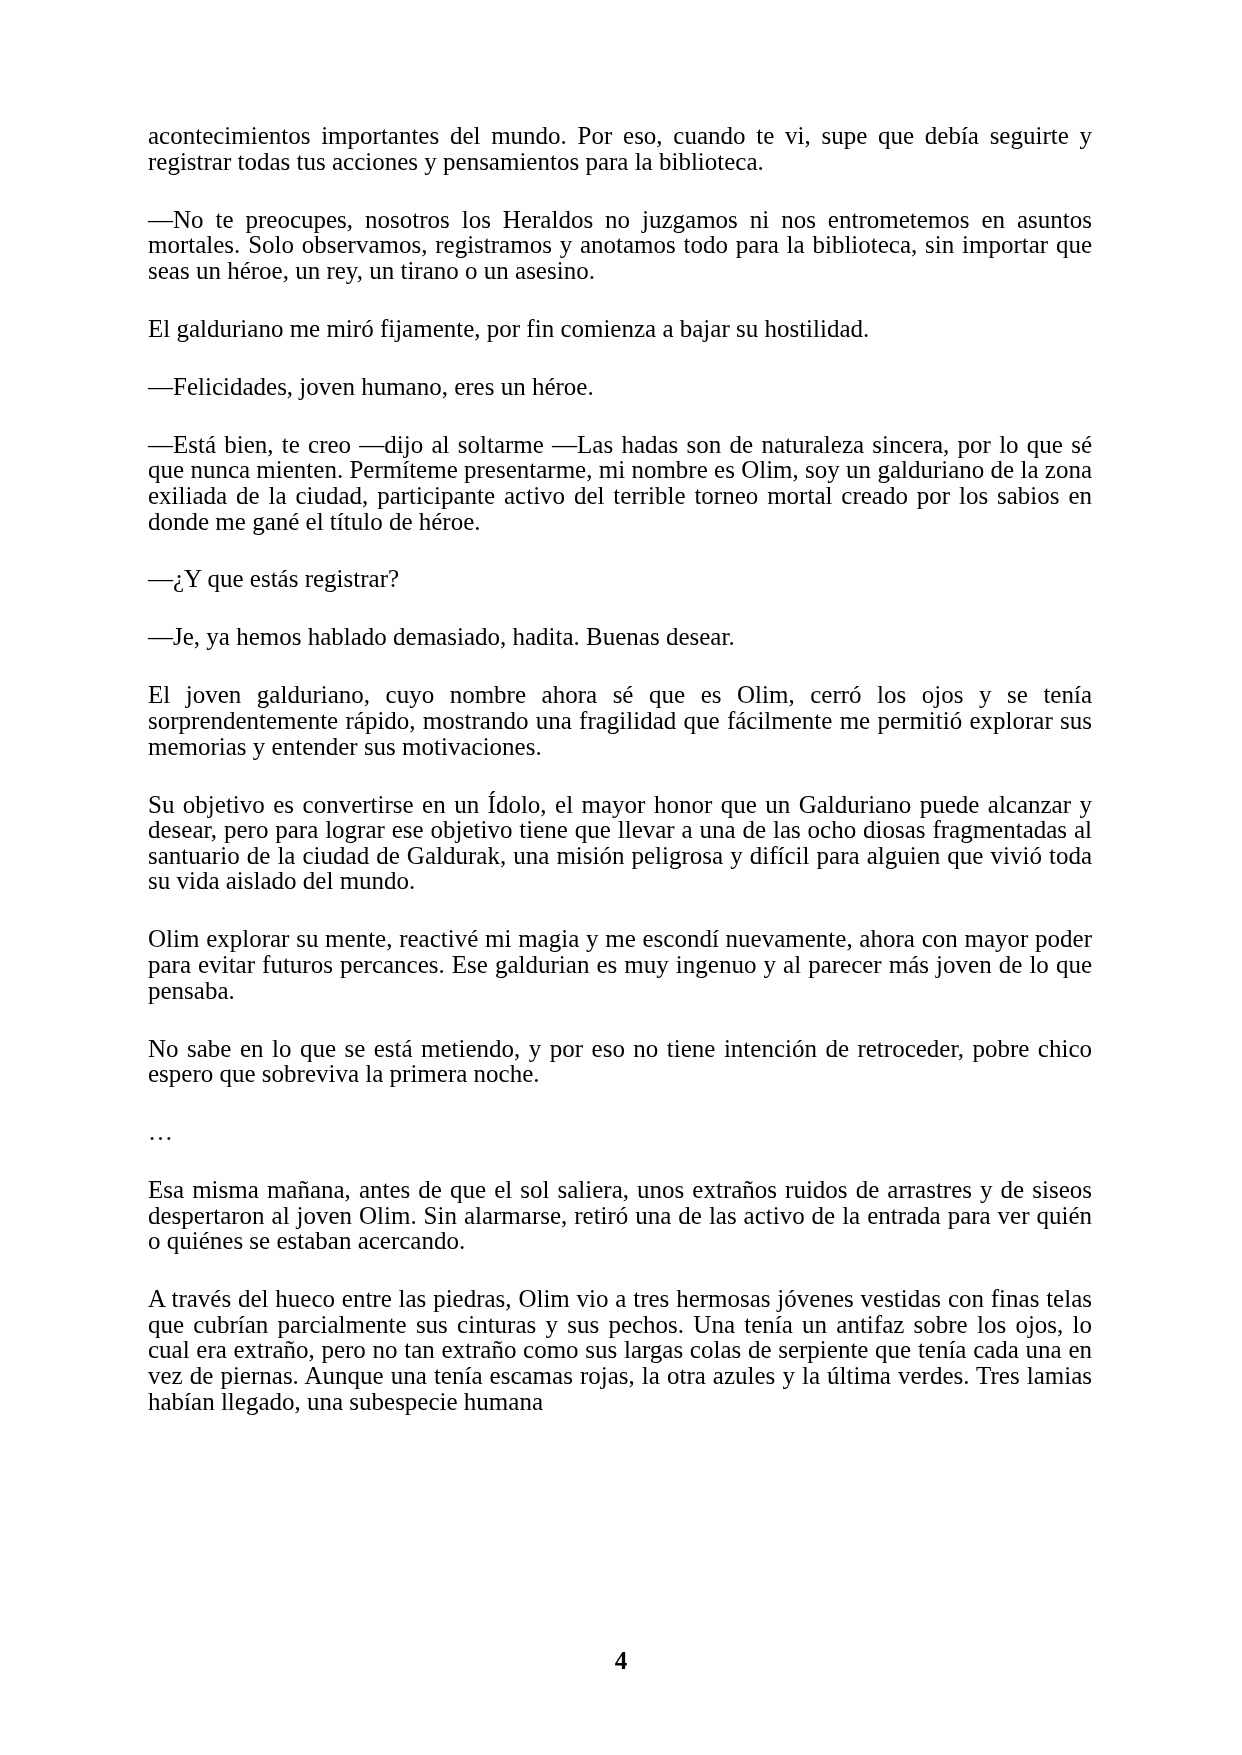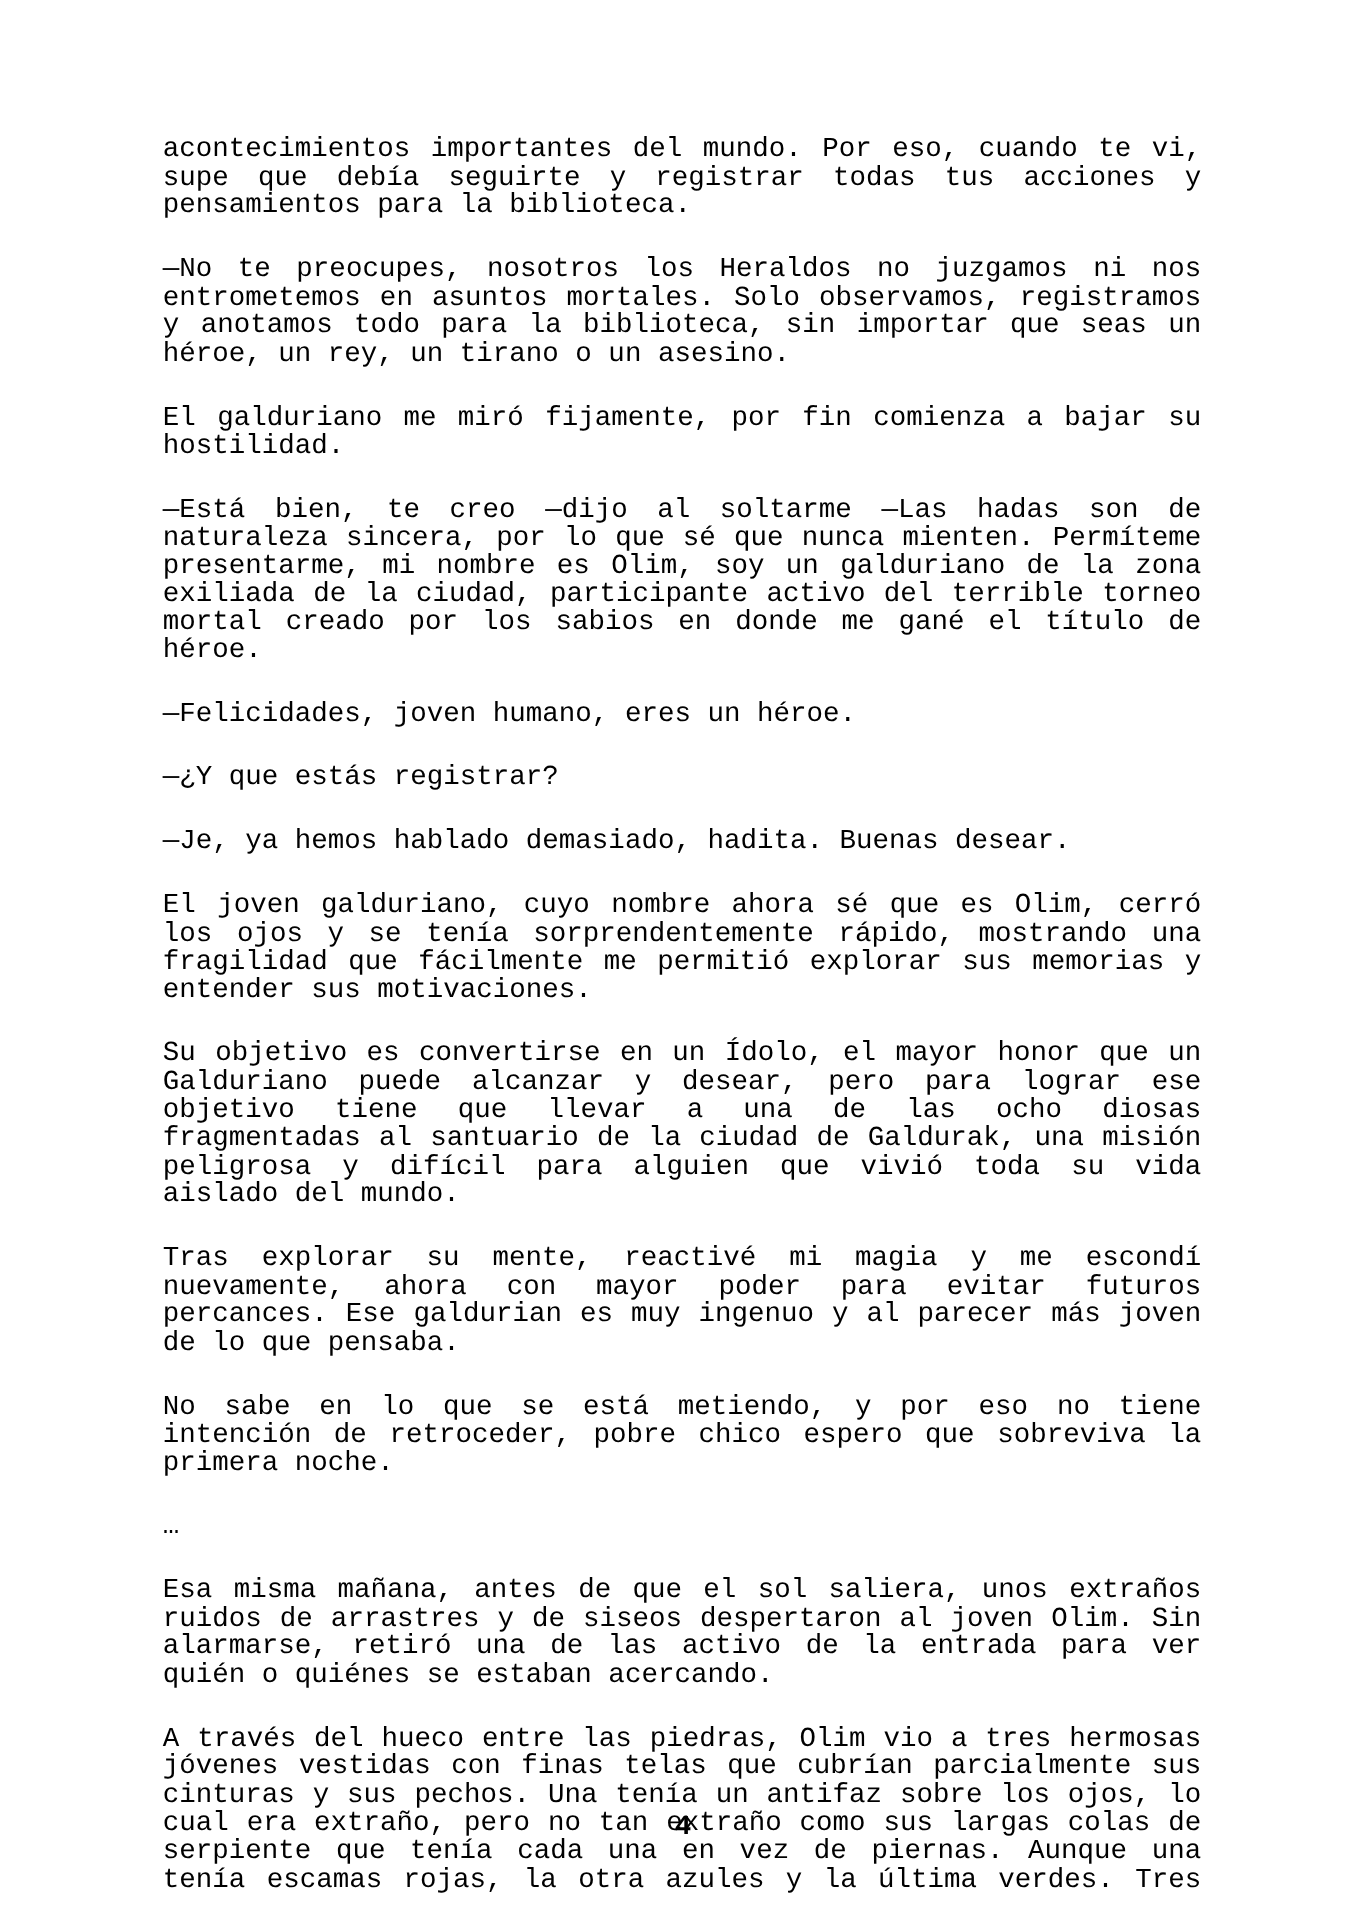--- a/index.html
+++ b/index.html
@@ -6,21 +6,21 @@
     margin: 0;
     padding: 0;
     background: #ffffff;
   }
   .page {
     position: relative;
     width: 1242px;
     height: 1721px;
     background: #ffffff;
     color: #000000;
-    font-family: Liberation Mono, monospace;
+    font-family: Liberation Serif, serif;
     overflow: hidden;
   }
   .content {
     position: absolute;
     left: 148px;
     top: 123px;
     width: 944px;
   }
   .content p {
     margin: 0 0 32.4px 0;
@@ -44,27 +44,27 @@
   }
 </style>
 </head>
 <body>
 
 <div class="page">
   <div class="content">
     <p>acontecimientos importantes del mundo. Por eso, cuando te vi, supe que debía seguirte y registrar todas tus acciones y pensamientos para la biblioteca.</p>
     <p>—No te preocupes, nosotros los Heraldos no juzgamos ni nos entrometemos en asuntos mortales. Solo observamos, registramos y anotamos todo para la biblioteca, sin importar que seas un héroe, un rey, un tirano o un asesino.</p>
     <p>El galduriano me miró fijamente, por fin comienza a bajar su hostilidad.</p>
+    <p>—Felicidades, joven humano, eres un héroe.</p>
     <p>—Está bien, te creo —dijo al soltarme —Las hadas son de naturaleza sincera, por lo que sé que nunca mienten. Permíteme presentarme, mi nombre es Olim, soy un galduriano de la zona exiliada de la ciudad, participante activo del terrible torneo mortal creado por los sabios en donde me gané el título de héroe.</p>
-    <p>—Felicidades, joven humano, eres un héroe.</p>
     <p>—¿Y que estás registrar?</p>
     <p>—Je, ya hemos hablado demasiado, hadita. Buenas desear.</p>
     <p>El joven galduriano, cuyo nombre ahora sé que es Olim, cerró los ojos y se tenía sorprendentemente rápido, mostrando una fragilidad que fácilmente me permitió explorar sus memorias y entender sus motivaciones.</p>
     <p>Su objetivo es convertirse en un Ídolo, el mayor honor que un Galduriano puede alcanzar y desear, pero para lograr ese objetivo tiene que llevar a una de las ocho diosas fragmentadas al santuario de la ciudad de Galdurak, una misión peligrosa y difícil para alguien que vivió toda su vida aislado del mundo.</p>
-    <p>Tras explorar su mente, reactivé mi magia y me escondí nuevamente, ahora con mayor poder para evitar futuros percances. Ese galdurian es muy ingenuo y al parecer más joven de lo que pensaba.</p>
+    <p>Olim explorar su mente, reactivé mi magia y me escondí nuevamente, ahora con mayor poder para evitar futuros percances. Ese galdurian es muy ingenuo y al parecer más joven de lo que pensaba.</p>
     <p>No sabe en lo que se está metiendo, y por eso no tiene intención de retroceder, pobre chico espero que sobreviva la primera noche.</p>
     <p>…</p>
     <p>Esa misma mañana, antes de que el sol saliera, unos extraños ruidos de arrastres y de siseos despertaron al joven Olim. Sin alarmarse, retiró una de las activo de la entrada para ver quién o quiénes se estaban acercando.</p>
     <p>A través del hueco entre las piedras, Olim vio a tres hermosas jóvenes vestidas con finas telas que cubrían parcialmente sus cinturas y sus pechos. Una tenía un antifaz sobre los ojos, lo cual era extraño, pero no tan extraño como sus largas colas de serpiente que tenía cada una en vez de piernas. Aunque una tenía escamas rojas, la otra azules y la última verdes. Tres lamias habían llegado, una subespecie humana</p>
   </div>
   <div class="footer">
     <span>4</span>
   </div>
 </div>
 

